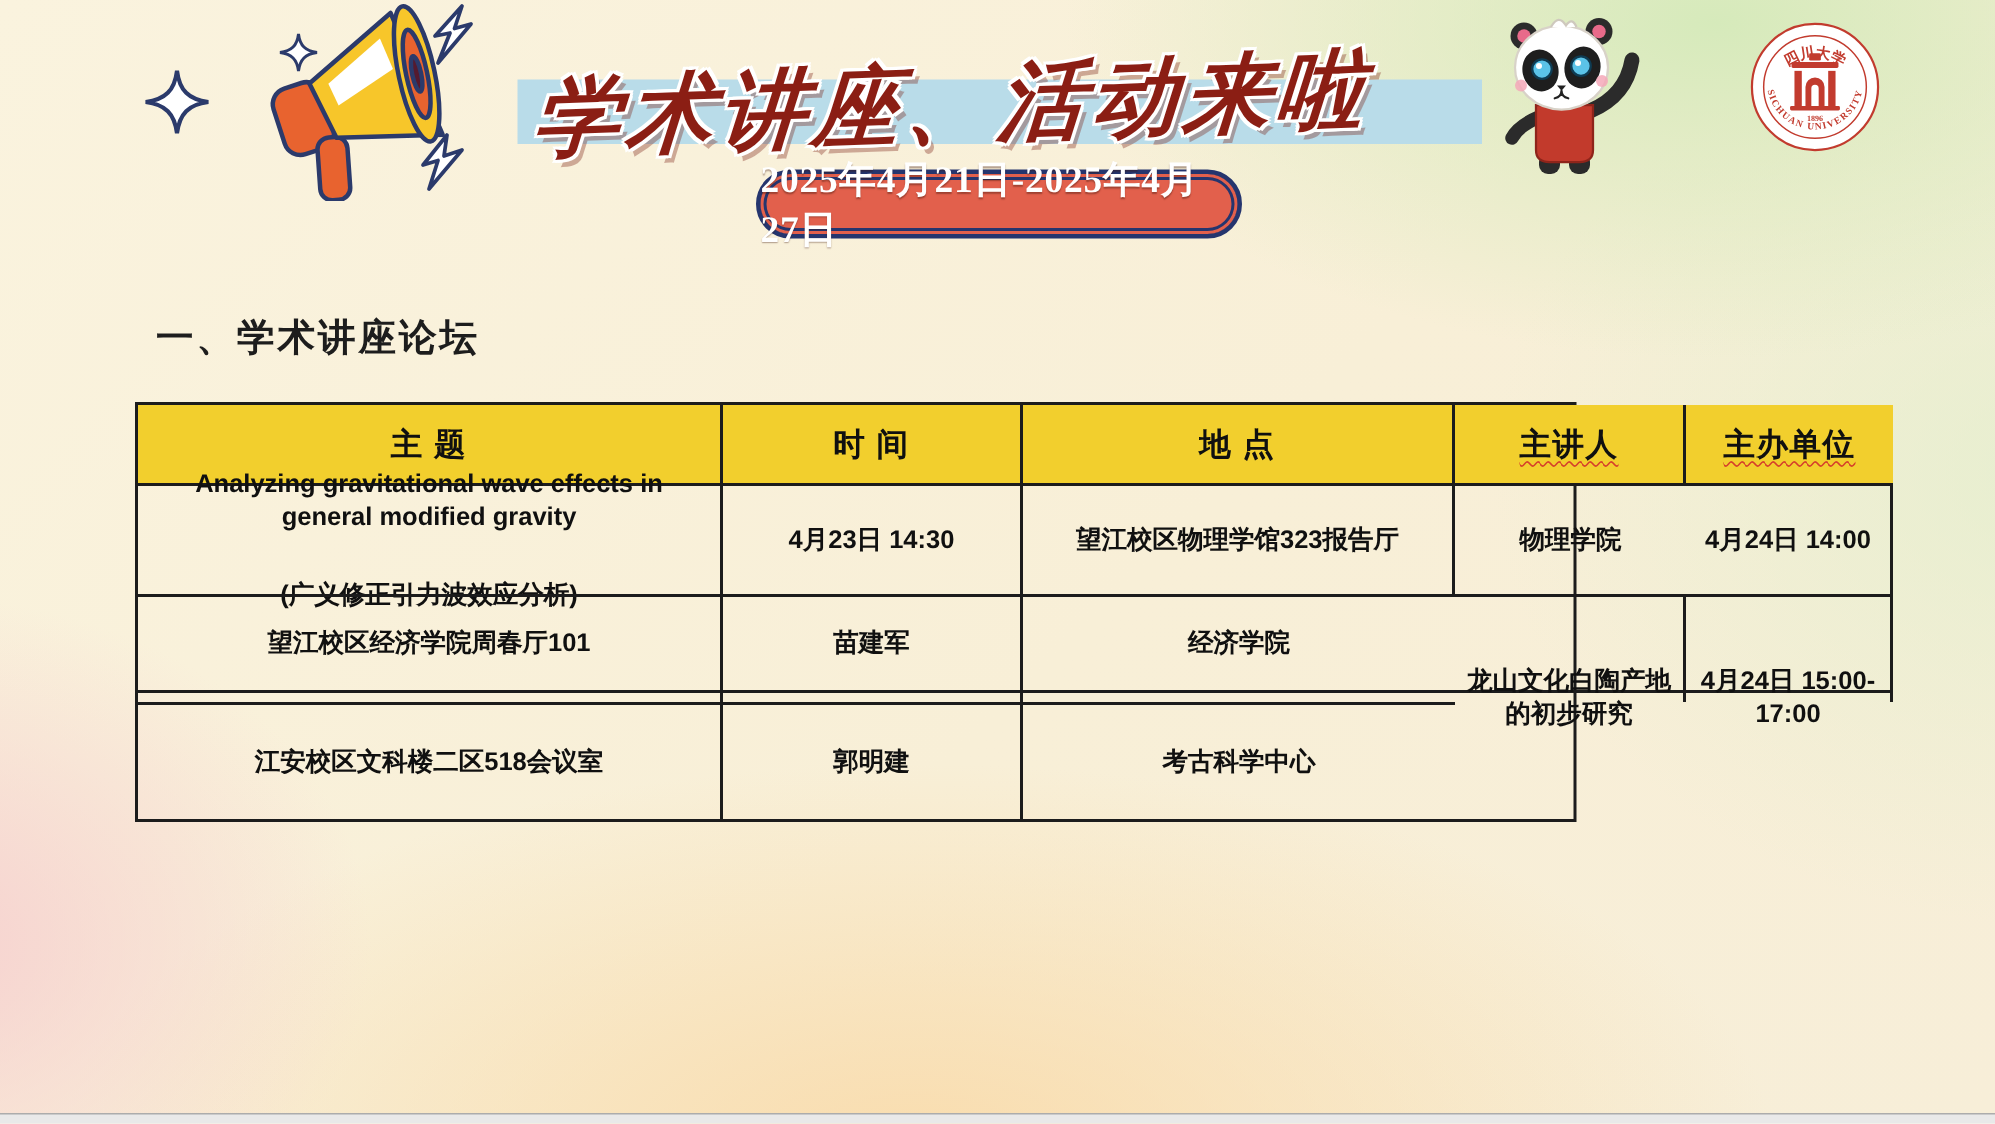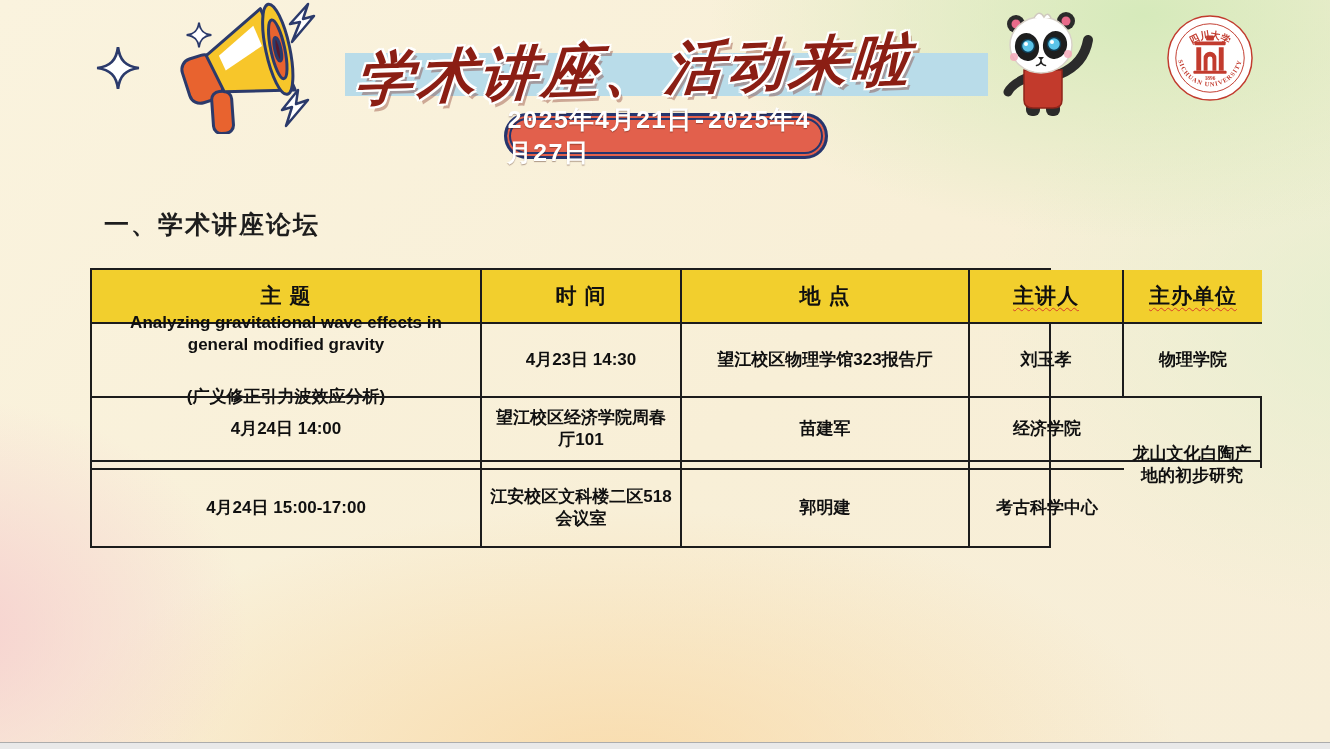--- a/index.html
+++ b/index.html
@@ -26,21 +26,21 @@
     text-shadow:
       -2px 0 0 #fff, 2px 0 0 #fff, 0 -2px 0 #fff, 0 2px 0 #fff,
       -2px -2px 0 #fff, 2px 2px 0 #fff, -2px 2px 0 #fff, 2px -2px 0 #fff,
       4px 5px 0 rgba(122,31,20,.35);
   }
   .date-pill{
     left:504px;top:113px;width:318px;height:40px;border-radius:999px;
     background:#E2604C;border:3px solid #25356E;
     box-shadow:inset 0 0 0 2px #E2604C, inset 0 0 0 4px #25356E;
     display:flex;align-items:center;justify-content:center;
-    font-family:Liberation Mono, monospace;font-weight:700;font-size:25px;color:#fff;
+    font-family:Liberation Serif, serif;font-weight:700;font-size:25px;color:#fff;
     letter-spacing:.5px;text-shadow:0 1px 1px rgba(60,20,10,.4);
   }
 
   
   .megaphone{left:162px;top:2px;width:168px;height:132px;}
   .sparkle-lg{left:96px;top:46px;width:44px;height:44px;}
   .sparkle-sm{left:186px;top:22px;width:26px;height:26px;}
   .panda{left:986px;top:8px;width:116px;height:112px;}
   .scu-logo{left:1166px;top:14px;width:88px;height:88px;}
 
@@ -175,21 +175,20 @@
   <div class="cell head">地  点</div>
   <div class="cell head squiggle">主讲人</div>
   <div class="cell head squiggle last">主办单位</div>
 
   <div class="cell body-cell hline">
     <div class="topic-en">Analyzing gravitational wave effects in general modified gravity</div>
     <div class="topic-zh">(广义修正引力波效应分析)</div>
   </div>
   <div class="cell body-cell hline">4月23日 14:30</div>
   <div class="cell body-cell hline">望江校区物理学馆323报告厅</div>
-  <div class="cell body-cell hline">刘玉孝</div>
   <div class="cell body-cell hline last">物理学院</div>
 
   <div class="cell body-cell hline">4月24日 14:00</div>
   <div class="cell body-cell hline">望江校区经济学院周春厅101</div>
   <div class="cell body-cell hline">苗建军</div>
   <div class="cell body-cell hline last">经济学院</div>
 
   <div class="cell spacer hline"></div>
   <div class="cell spacer hline"></div>
   <div class="cell spacer hline"></div>

